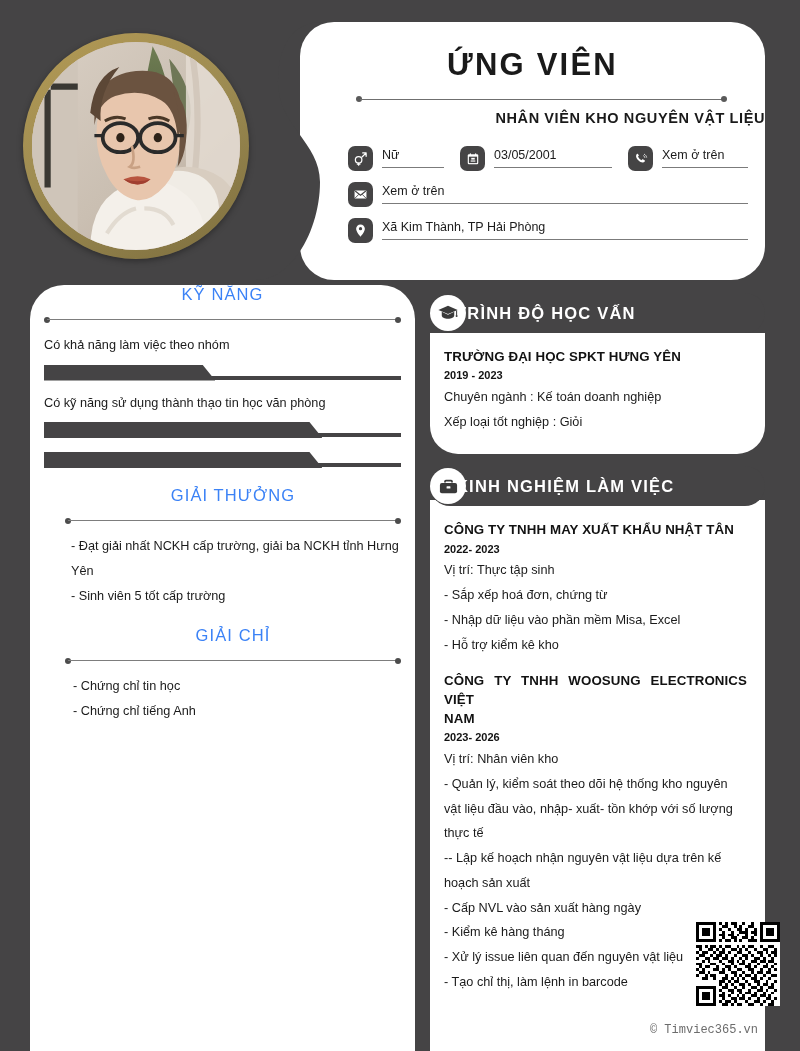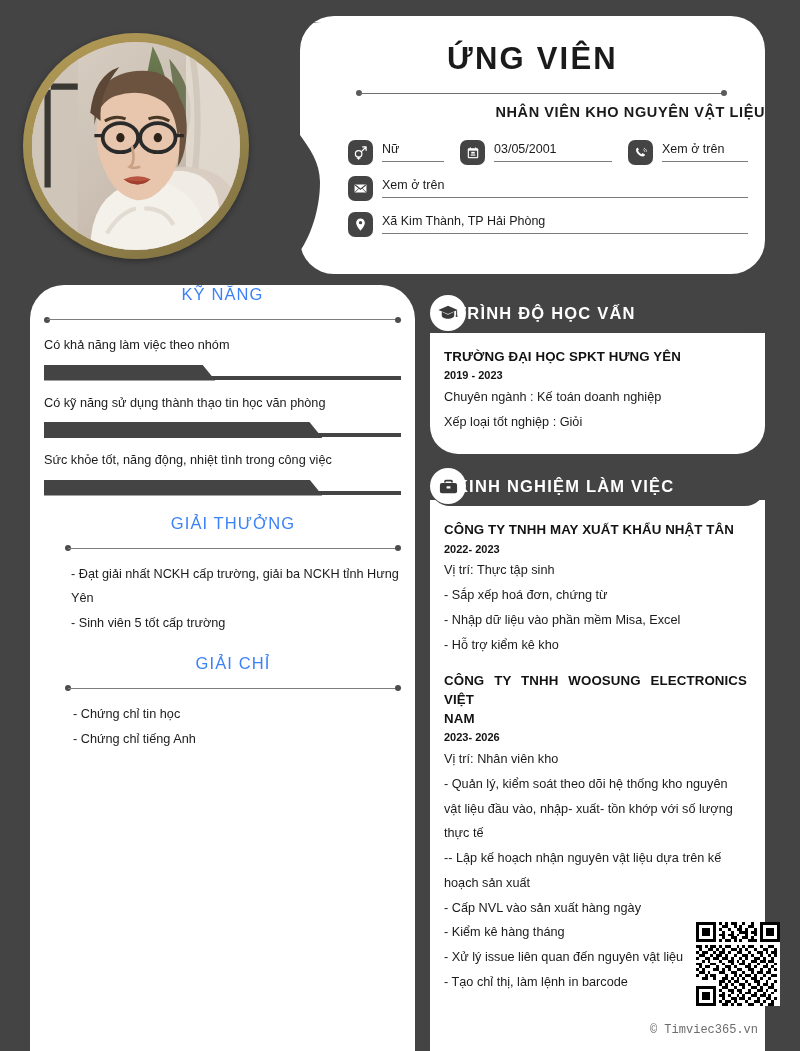--- a/index.html
+++ b/index.html
@@ -12,21 +12,21 @@
   .page {
     position: relative;
     width: 800px; height: 1051px;
     background: #454445;
     overflow: hidden;
   }
 
   
   .header-panel {
     position: absolute;
-    left: 300px; top: 16px;
+    left: 300px; top: 22px;
     width: 465px; height: 258px;
     background: #ffffff;
     border-radius: 34px 34px 34px 34px;
     z-index: 2;
   }
   
   .header-notch {
     position: absolute;
     left: 232px; top: 22px;
     width: 90px; height: 258px;
@@ -393,21 +393,20 @@
 
     <div class="skill">
       <div class="skill-label">Có kỹ năng sử dụng thành thạo tin học văn phòng</div>
       <div class="bar-wrap">
         <div class="bar-track"></div>
         <div class="bar-fill" style="width: 78%;"></div>
       </div>
     </div>
 
     <div class="skill">
-      <div class="skill-label">Sức khỏe tốt, năng động, nhiệt tình trong công việc</div>
       <div class="bar-wrap">
         <div class="bar-track"></div>
         <div class="bar-fill" style="width: 78%;"></div>
       </div>
     </div>
 
     <div class="awards">
       <div class="sec-title">GIẢI THƯỞNG</div>
       <div class="sec-rule">
         <span class="dot l"></span>

